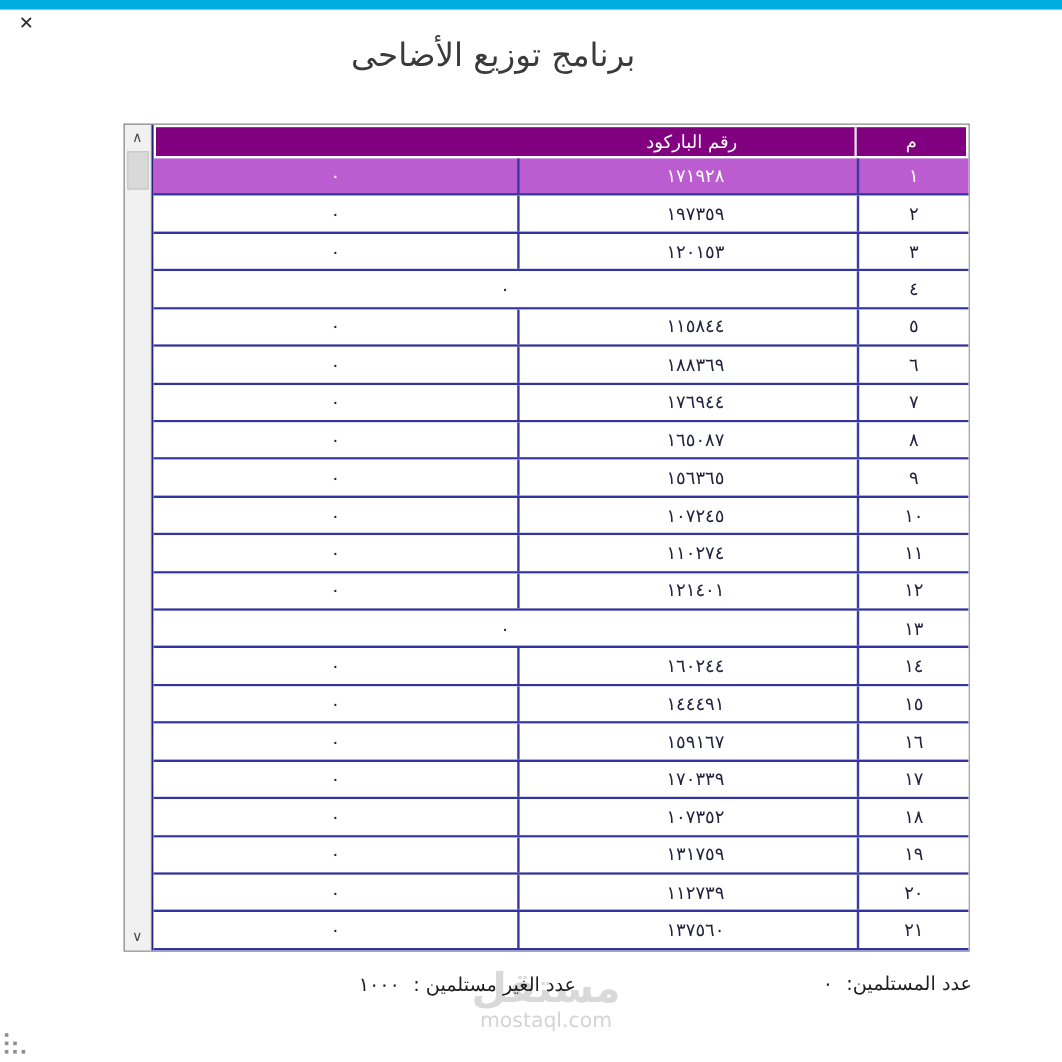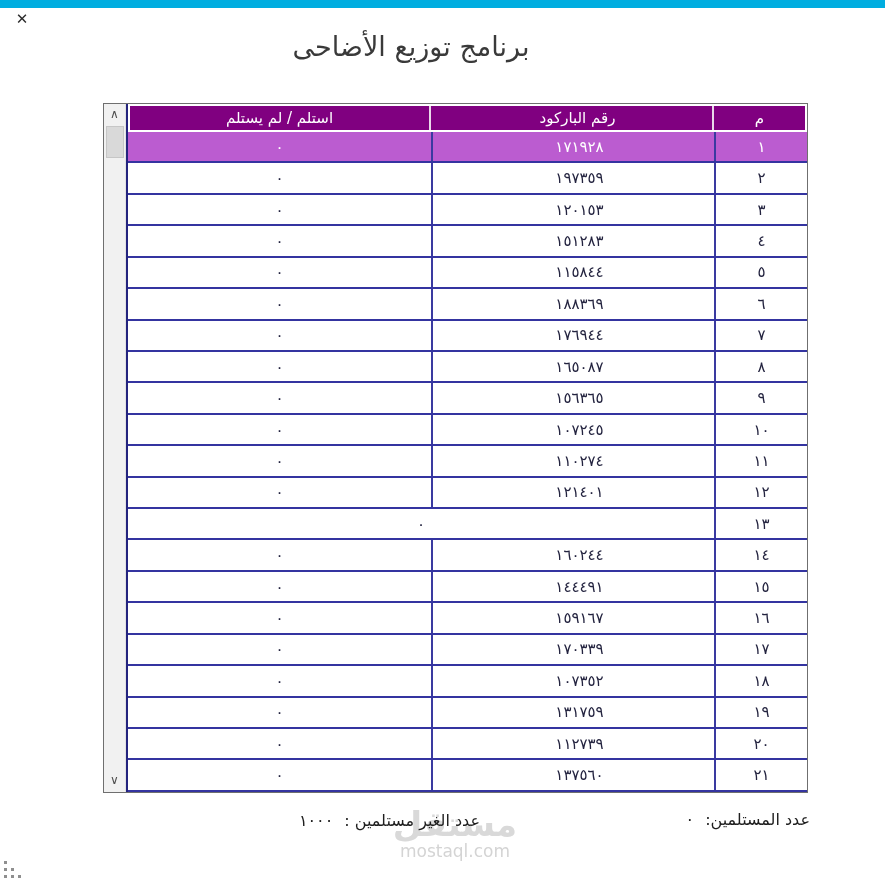--- a/index.html
+++ b/index.html
@@ -95,41 +95,39 @@
   <div class="scrollbar">
     <div class="sb-arrow up">∧</div>
     <div class="sb-thumb"></div>
     <div class="sb-arrow down">∨</div>
   </div>
 
   <div class="grid">
     <div class="header-row">
       <div class="hcell c-index">م</div>
       <div class="hcell c-barcode">رقم الباركود</div>
-      <div class="hcell c-status">استلم / لم يستلم</div>
     </div>
     <div class="rows" id="rows">
         <div class="row selected">
     <div class="cell c-index">١</div>
     <div class="cell c-barcode">١٧١٩٢٨</div>
     <div class="cell c-status">٠</div>
   </div>
         <div class="row">
     <div class="cell c-index">٢</div>
     <div class="cell c-barcode">١٩٧٣٥٩</div>
     <div class="cell c-status">٠</div>
   </div>
         <div class="row">
     <div class="cell c-index">٣</div>
     <div class="cell c-barcode">١٢٠١٥٣</div>
     <div class="cell c-status">٠</div>
   </div>
         <div class="row">
     <div class="cell c-index">٤</div>
-    <div class="cell c-barcode">١٥١٢٨٣</div>
     <div class="cell c-status">٠</div>
   </div>
         <div class="row">
     <div class="cell c-index">٥</div>
     <div class="cell c-barcode">١١٥٨٤٤</div>
     <div class="cell c-status">٠</div>
   </div>
         <div class="row">
     <div class="cell c-index">٦</div>
     <div class="cell c-barcode">١٨٨٣٦٩</div>

